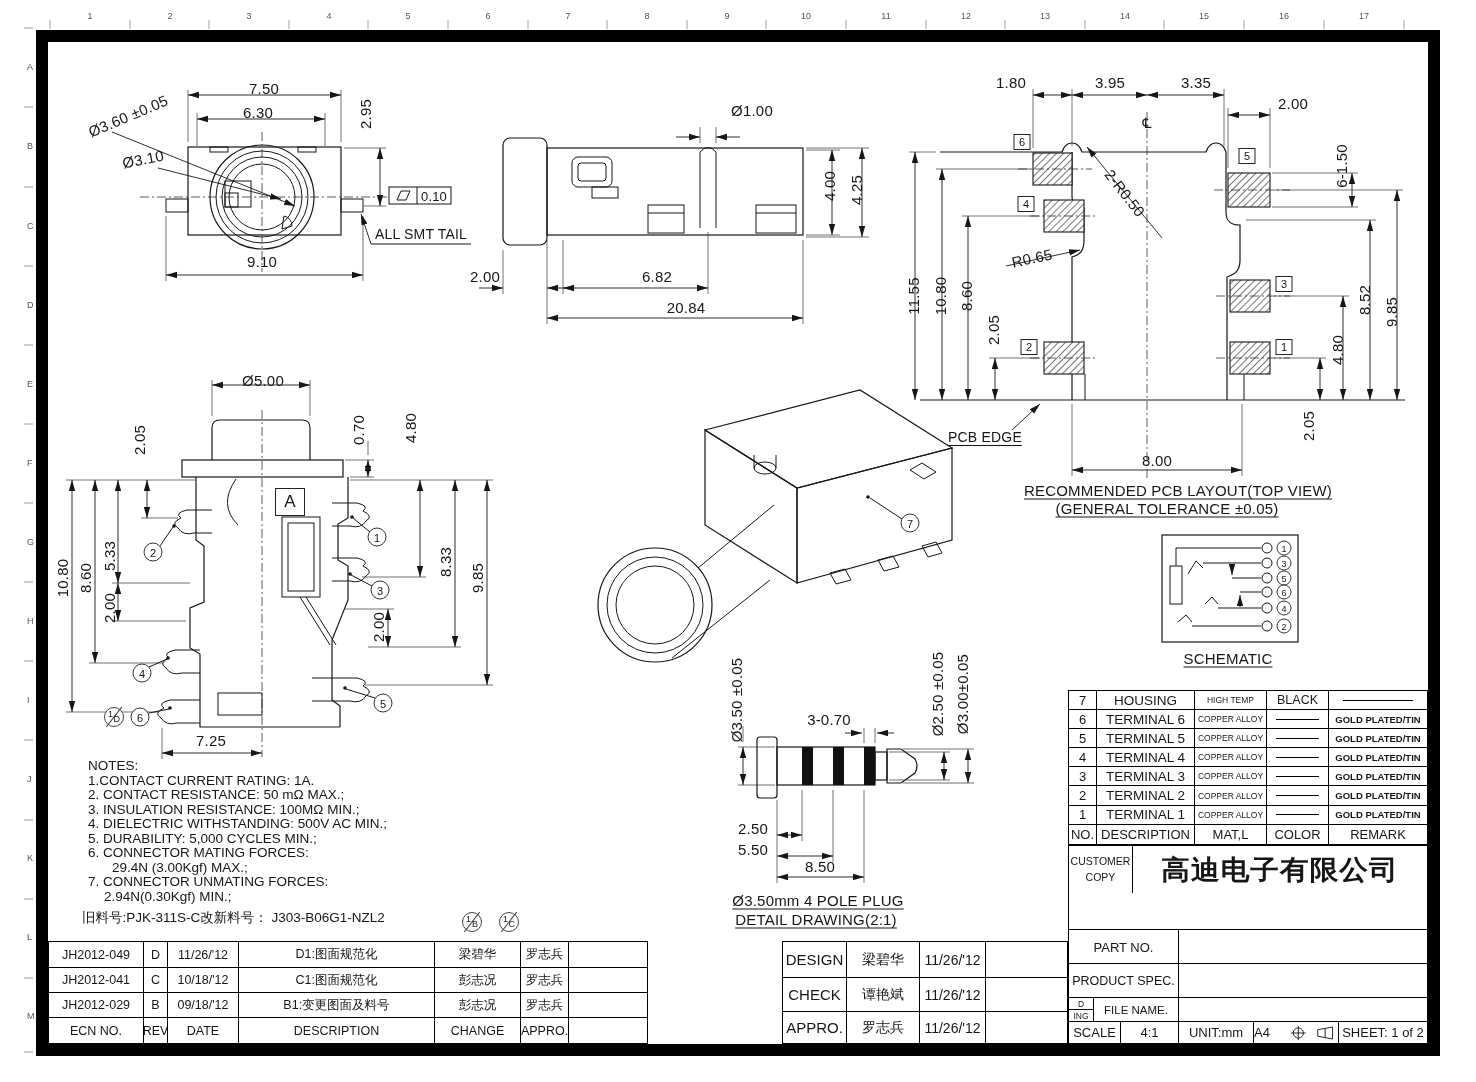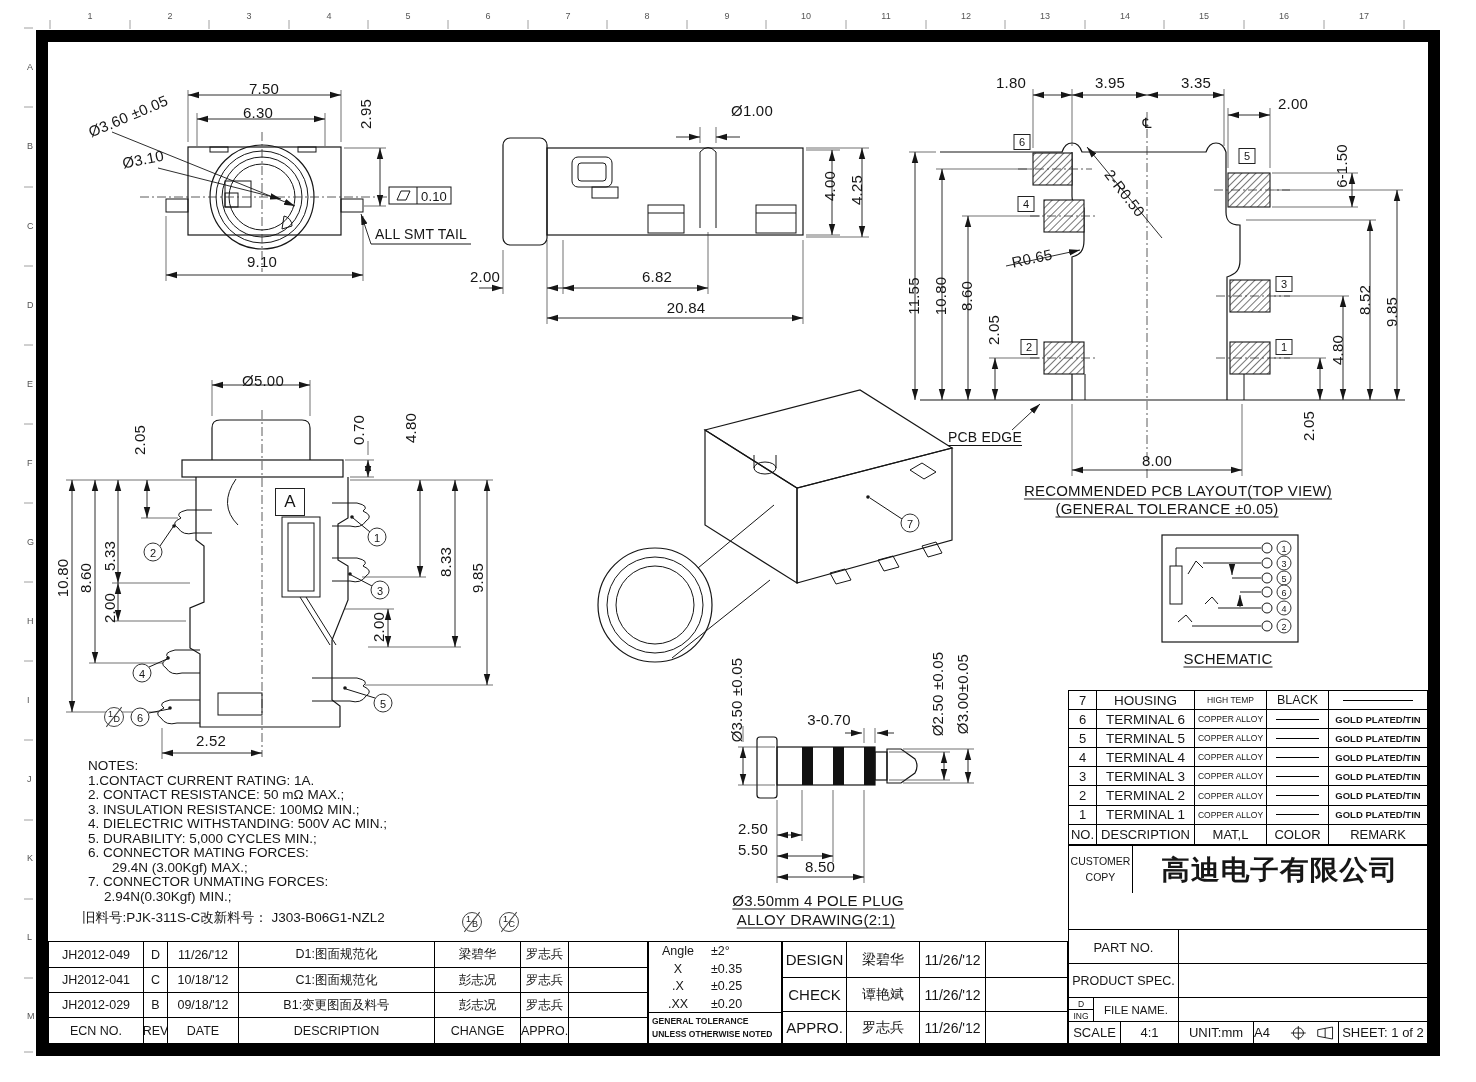--- a/index.html
+++ b/index.html
@@ -458,21 +458,21 @@
   <span class="t vt" style="left:139px;top:440px">2.05</span>
   <span class="t vt" style="left:358px;top:430px">0.70</span>
   <span class="t vt" style="left:410px;top:428px">4.80</span>
   <span class="t vt" style="left:62px;top:578px">10.80</span>
   <span class="t vt" style="left:85px;top:578px">8.60</span>
   <span class="t vt" style="left:109px;top:556px">5.33</span>
   <span class="t vt" style="left:109px;top:608px">2.00</span>
   <span class="t vt" style="left:445px;top:562px">8.33</span>
   <span class="t vt" style="left:477px;top:578px">9.85</span>
   <span class="t vt" style="left:378px;top:627px">2.00</span>
-  <span class="t" style="left:211px;top:740px">2.52</span>
+  <span class="t" style="left:211px;top:740px">7.25</span>
   <span class="amark" style="left:290px;top:502px">A</span>
   <span class="balloon" style="left:377px;top:537px">1</span>
   <span class="balloon" style="left:153px;top:552px">2</span>
   <span class="balloon" style="left:380px;top:590px">3</span>
   <span class="balloon" style="left:142px;top:673px">4</span>
   <span class="balloon" style="left:383px;top:703px">5</span>
   <span class="balloon" style="left:140px;top:717px">6</span>
   <span class="flag" style="left:114px;top:717px">
       <i class="fn">1</i>
       <i class="fd">D</i>
@@ -481,21 +481,21 @@
   <span class="balloon" style="left:910px;top:523px">7</span>
 
   <span class="t vt" style="left:736px;top:700px">Ø3.50 ±0.05</span>
   <span class="t" style="left:829px;top:719px">3-0.70</span>
   <span class="t vt" style="left:937px;top:694px">Ø2.50 ±0.05</span>
   <span class="t vt" style="left:962px;top:694px">Ø3.00±0.05</span>
   <span class="t" style="left:753px;top:828px">2.50</span>
   <span class="t" style="left:753px;top:849px">5.50</span>
   <span class="t" style="left:820px;top:866px">8.50</span>
   <span class="t u" style="left:818px;top:900px">Ø3.50mm 4 POLE PLUG</span>
-  <span class="t u" style="left:816px;top:919px">ALLOY DRAWING(2:1)</span>
+  <span class="t u" style="left:816px;top:919px">DETAIL DRAWING(2:1)</span>
 
   <span class="t u" style="left:1228px;top:658px">SCHEMATIC</span>
   <span class="spin" style="left:1284px;top:548px">1</span>
   <span class="spin" style="left:1284px;top:563px">3</span>
   <span class="spin" style="left:1284px;top:578px">5</span>
   <span class="spin" style="left:1284px;top:592px">6</span>
   <span class="spin" style="left:1284px;top:608px">4</span>
   <span class="spin" style="left:1284px;top:626px">2</span>
 
   <span class="note" style="left:88px;top:759px">NOTES:</span>
@@ -643,36 +643,20 @@
     <div></div>
     <div>ECN NO.</div>
     <div>REV</div>
     <div>DATE</div>
     <div>DESCRIPTION</div>
     <div>CHANGE</div>
     <div>APPRO.</div>
     <div></div>
   </div>
 
-  <div class="tol">
-    <div class="tolg">
-      <div class="tl">Angle</div>
-      <div class="tv">±2°</div>
-      <div class="tl">X</div>
-      <div class="tv">±0.35</div>
-      <div class="tl">.X</div>
-      <div class="tv">±0.25</div>
-      <div class="tl">.XX</div>
-      <div class="tv">±0.20</div>
-    </div>
-    <div class="toln">
-      <div>GENERAL TOLERANCE</div>
-      <div>UNLESS OTHERWISE NOTED</div>
-    </div>
-  </div>
 
   <div class="appr">
     <div class="lab">DESIGN</div>
     <div>梁碧华</div>
     <div>11/26/'12</div>
     <div></div>
     <div class="lab">CHECK</div>
     <div>谭艳斌</div>
     <div>11/26/'12</div>
     <div></div>

